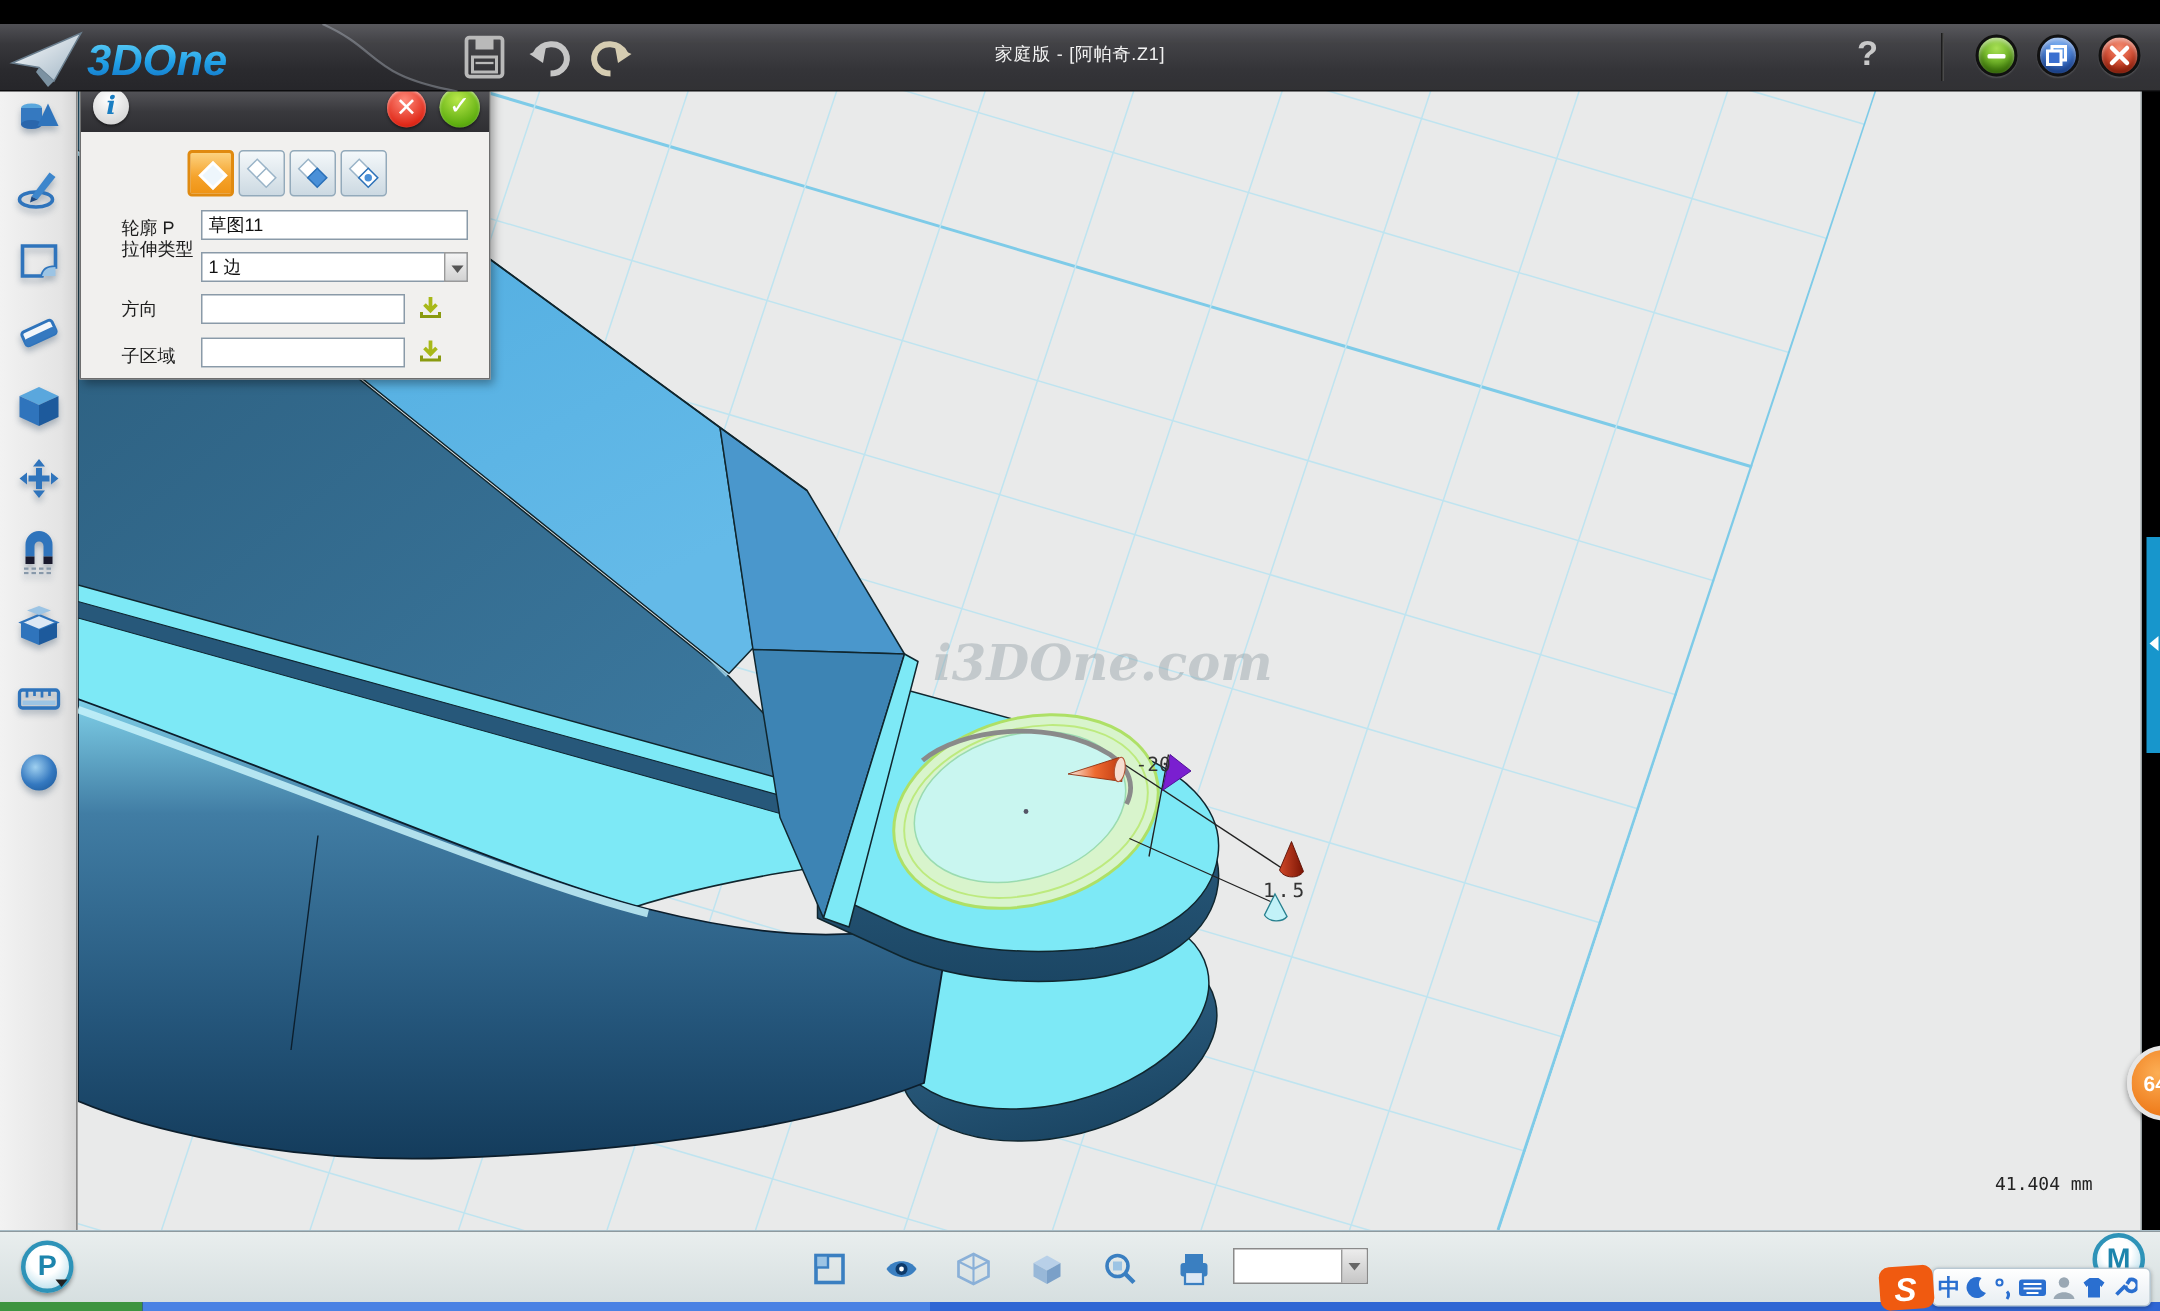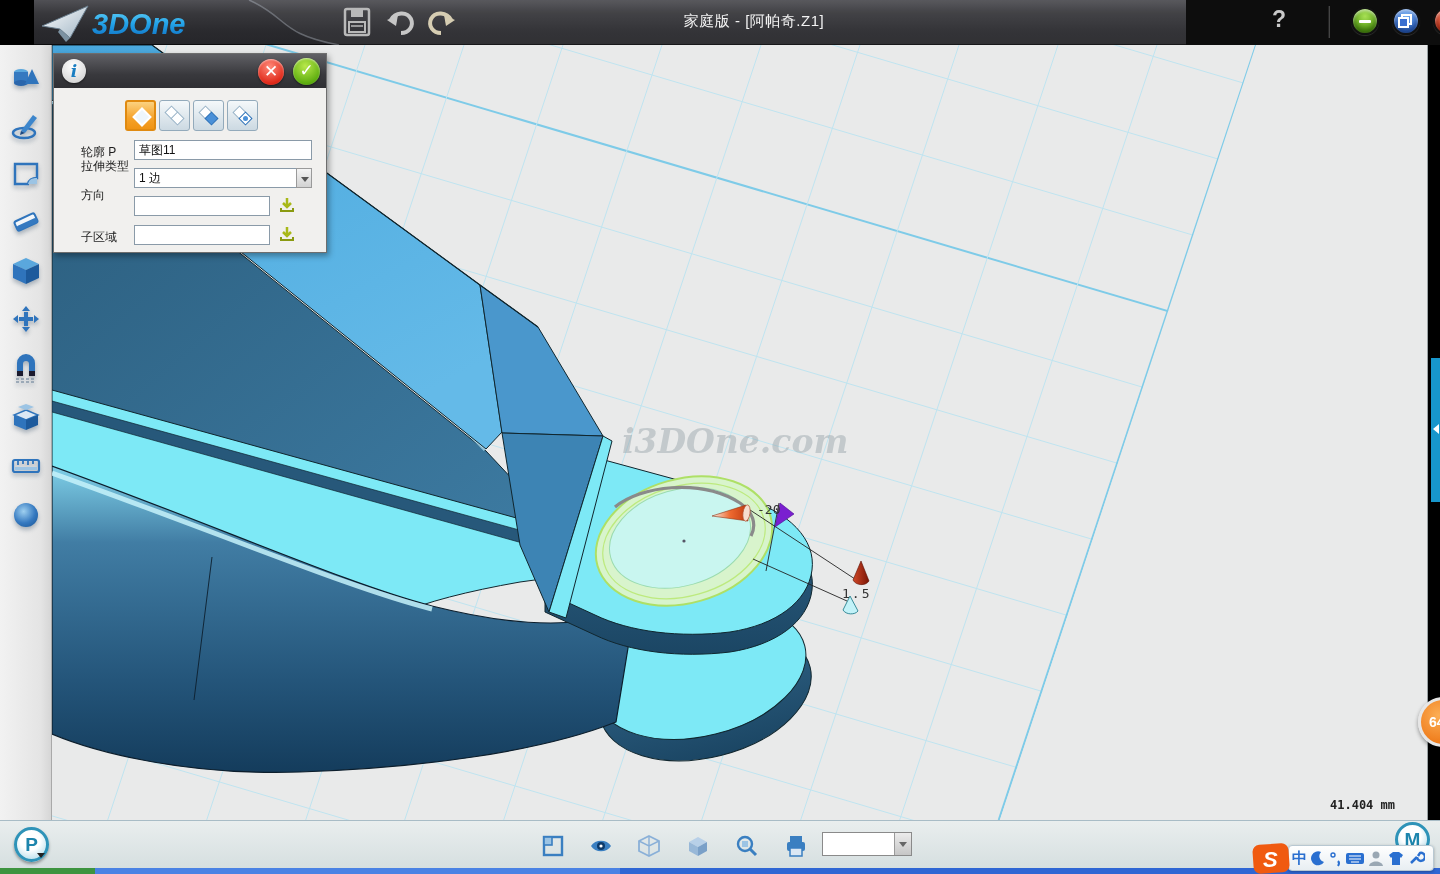--- a/index.html
+++ b/index.html
@@ -1,27 +1,27 @@
 <!DOCTYPE html>
 <html><head>
 <meta charset="utf-8">
 <style>
   * { margin:0; padding:0; box-sizing:border-box; }
   html,body { width:1440px; height:874px; overflow:hidden; background:#000; }
   body { font-family:"Liberation Sans","DejaVu Sans",sans-serif; position:relative; }
   .scene { position:absolute; left:0; top:0; }
   
-  .titlebar { position:absolute; left:0; top:0; width:1152px; height:45px;
+  .titlebar { position:absolute; left:0; top:16px; width:1440px; height:45px;
     background:linear-gradient(#505055 0%, #38383c 30%, #2a2a2e 70%, #26262a 100%);
-    border-bottom:1px solid #0c0c0e; z-index:30;margin-left:34px; }
+    border-bottom:1px solid #0c0c0e; z-index:30; }
   .tb-swoosh { position:absolute; left:0; top:0; width:1440px; height:45px; }
   .logo { position:absolute; left:6px; top:2px; width:200px; height:42px; }
   .tb-icon { position:absolute; top:6px; width:34px; height:32px; }
   .tb-title { position:absolute; left:560px; top:12px; width:320px; text-align:center;
-    color:#f2f2f2; font-size:15px; letter-spacing:0.5px; }
+    color:#f2f2f2; font-size:12px; letter-spacing:0.5px; }
   .tb-help { position:absolute; left:1238px; top:6px; color:#c9c9c9; font-size:23px; font-weight:bold; }
   .tb-sep { position:absolute; left:1294px; top:6px; width:2px; height:32px;
     background:linear-gradient(90deg,#111,#555); }
   .winbtn { position:absolute; top:7px; width:28px; height:28px; border-radius:50%;
     border:2px solid #111; box-shadow:inset 0 2px 3px rgba(255,255,255,.55), inset 0 -4px 6px rgba(0,0,0,.35), 0 1px 1px rgba(255,255,255,.15); }
   .winbtn svg { position:absolute; left:0; top:0; }
   .wb-min { left:1317px; background:radial-gradient(circle at 50% 30%, #a8e055, #55a012 70%, #3d7a08); }
   .wb-max { left:1358px; background:radial-gradient(circle at 50% 30%, #7cb2f2, #2a62c8 70%, #1a4aa8); }
   .wb-close { left:1399px; background:radial-gradient(circle at 50% 30%, #f28a70, #cc3318 70%, #a02008); }
   
@@ -82,22 +82,22 @@
   .ime-s { position:absolute; left:1251px; top:843px; width:40px; height:31px; z-index:41; }
   .taskbar { position:absolute; left:0; top:868px; width:1440px; height:6px; z-index:35; }
   
   .vline { position:absolute; left:1427px; top:45px; width:1px; height:775px; background:#9aa2a4; z-index:5; }
   .rtab { position:absolute; left:1431px; top:358px; width:9px; height:144px; background:#1796cc; z-index:6; }
   .rtab:after { content:""; position:absolute; left:1px; top:66px; border:5px solid transparent; border-right:6px solid #fff; margin-left:-4px; }
   .badge64 { position:absolute; left:1418px; top:697px; width:50px; height:50px; border-radius:50%;
     background:radial-gradient(circle at 40% 35%, #fcae55, #f08020 65%, #e06a10);
     border:3px solid #e6e6e6; box-shadow:0 2px 4px rgba(0,0,0,.4); z-index:6;
     color:#fff; font-weight:bold; font-size:14px; line-height:44px; text-indent:8px; }
-  .mmlabel { position:absolute; left:1330px; top:798px; width:80px; font-size:12px; color:#222;
-    font-family:"DejaVu Sans Mono",monospace; z-index:5;font-weight:bold; }
+  .mmlabel { position:absolute; left:1330px; top:782px; width:80px; font-size:12px; color:#222;
+    font-family:"DejaVu Sans Mono",monospace; z-index:5; }
 </style>
 </head>
 <body>
 
 <svg class="scene" width="1440" height="874" viewBox="0 0 1440 874">
   <defs>
     <clipPath id="vpclip">
         <rect x="52" y="45" width="1376" height="775"></rect>
       </clipPath>
     <linearGradient id="gSteel" x1="0" y1="0" x2="1" y2="1">
@@ -374,21 +374,21 @@
     </div>
   </div>
 
   <div class="dlg-row" style="top:90px">轮廓 P</div>
   <input class="dlg-input" style="left: 80px; top: 86px; width: 178px; height: 20px;" value="草图11">
 
   <div class="dlg-row" style="top:104px">拉伸类型</div>
   <input class="dlg-input" style="left: 80px; top: 114px; width: 178px; height: 20px;" value="1 边">
   <div class="combo-btn" style="left:242px; top:114px;"></div>
 
-  <div class="dlg-row" style="top:133px">方向</div>
+  <div class="dlg-row" style="top:144px">方向</div>
   <input class="dlg-input" style="left: 80px; top: 142px; width: 136px; height: 20px;" value="">
   <svg style="position:absolute; left:224px; top:142px;" width="18" height="18" viewBox="0 0 18 18">
     <path d="M9,2 L9,10 M5,7 L9,11 L13,7" stroke="#a8b818" stroke-width="2.5" fill="none"></path>
     <path d="M3,12 L3,15 L15,15 L15,12" stroke="#8a9a10" stroke-width="2" fill="none"></path>
   </svg>
 
   <div class="dlg-row" style="top:175px">子区域</div>
   <input class="dlg-input" style="left: 80px; top: 171px; width: 136px; height: 20px;" value="">
   <svg style="position:absolute; left:224px; top:171px;" width="18" height="18" viewBox="0 0 18 18">
     <path d="M9,2 L9,10 M5,7 L9,11 L13,7" stroke="#a8b818" stroke-width="2.5" fill="none"></path>

